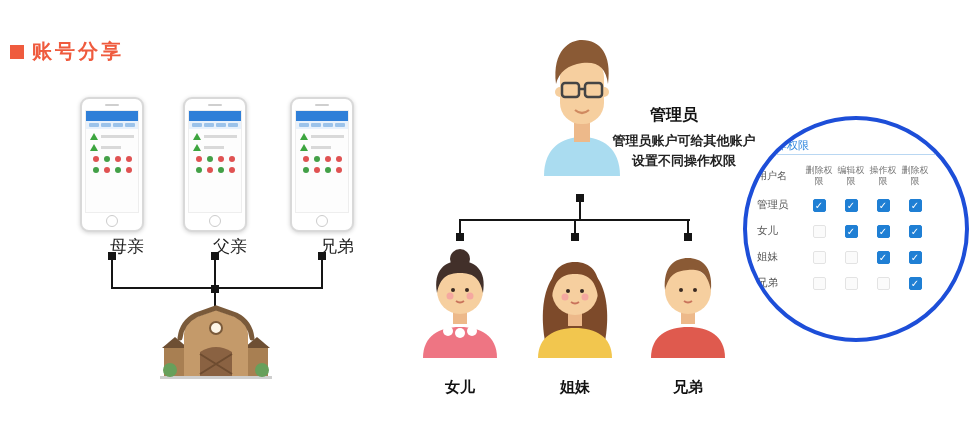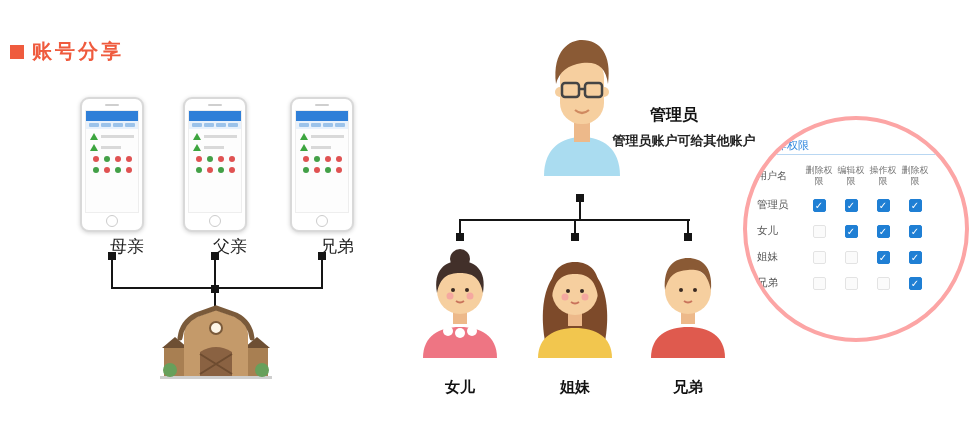--- a/index.html
+++ b/index.html
@@ -41,21 +41,21 @@
 
   
   .avatar{position:absolute;}
   .avatar svg{display:block;}
   .admin-label{position:absolute;left:650px;top:105px;font-size:16px;font-weight:bold;color:#111;}
   .admin-desc{position:absolute;left:606px;top:131px;width:156px;text-align:center;font-size:13px;font-weight:bold;color:#222;line-height:1.55;}
   .member-label{position:absolute;top:378px;width:86px;text-align:center;font-size:15px;font-weight:bold;color:#111;}
 
   
   .perm-circle{position:absolute;left:743px;top:116px;width:218px;height:218px;box-sizing:content-box;
-               border:4px solid #fca5a5;border-radius:50%;background:#fff;overflow:hidden;text-decoration:underline;}
+               border:4px solid #1d4ed8;border-radius:50%;background:#fff;overflow:hidden;text-decoration:underline;}
   .perm-title{position:absolute;left:18px;top:18px;font-size:11px;color:#2e86de;}
   .perm-divider{position:absolute;left:0;right:0;top:34px;height:1px;background:#b9d7f2;}
   .perm-table{position:absolute;left:10px;top:40px;}
   .prow{display:flex;align-items:center;height:26px;}
   .prow.phead{height:32px;}
   .pc.name{width:46px;font-size:10.5px;color:#555;}
   .prow.phead .pc.name{font-size:10px;color:#555;}
   .pc.col{width:32px;display:flex;justify-content:center;text-align:center;}
   .prow.phead .pc.col{font-size:9px;color:#777;line-height:1.2;display:block;}
   .cb{width:13px;height:13px;box-sizing:border-box;border:1px solid #e3e3e3;background:#fbfbfb;border-radius:2px;
@@ -218,20 +218,21 @@
       <path d="M20 50 C16 16 34 6 46 6 C64 6 76 20 72 50 C70 34 62 27 46 29 C32 31 23 38 20 50 Z" fill="#8a5a35"></path>
       <rect x="26" y="49" width="17" height="14" rx="3" fill="none" stroke="#444" stroke-width="2.5"></rect>
       <rect x="49" y="49" width="17" height="14" rx="3" fill="none" stroke="#444" stroke-width="2.5"></rect>
       <line x1="43" y1="55" x2="49" y2="55" stroke="#444" stroke-width="2.5"></line>
       <path d="M39 76 Q46 82 53 76" stroke="#d08a60" stroke-width="2.2" fill="none"></path>
     </svg>
   </div>
   <div class="admin-label">管理员</div>
   <div class="admin-desc">
     <div>管理员账户可给其他账户</div>
+    <div>设置不同操作权限</div>
   </div>
 
   <div class="node" style="left:576px;top:194px;"></div>
   <div class="line v" style="left:579px;top:202px;height:18px;"></div>
   <div class="line h" style="left:459px;top:219px;width:231px;"></div>
   <div class="line v" style="left:459px;top:219px;height:16px;"></div>
   <div class="line v" style="left:574px;top:219px;height:16px;"></div>
   <div class="line v" style="left:687px;top:219px;height:16px;"></div>
   <div class="node" style="left:456px;top:233px;"></div>
   <div class="node" style="left:571px;top:233px;"></div>

